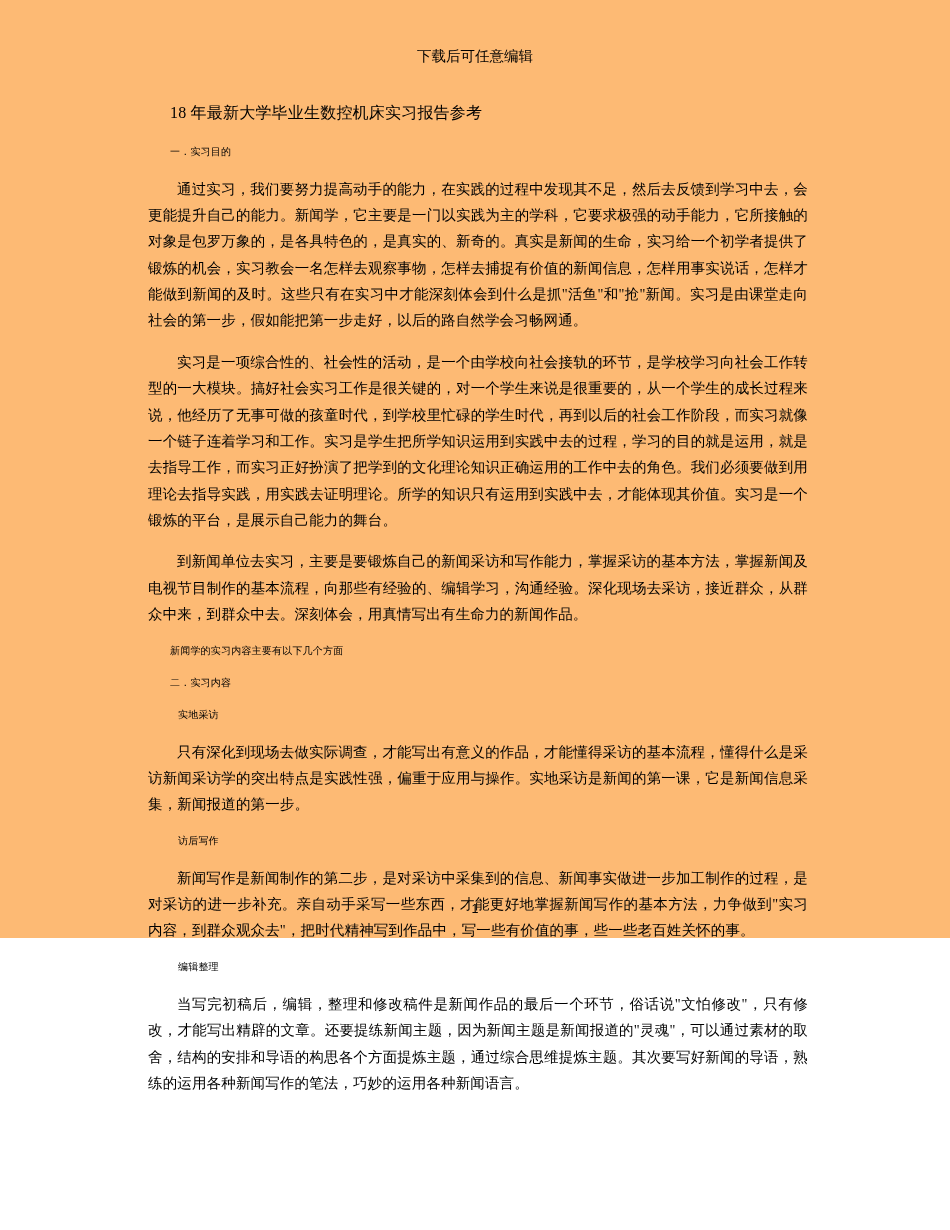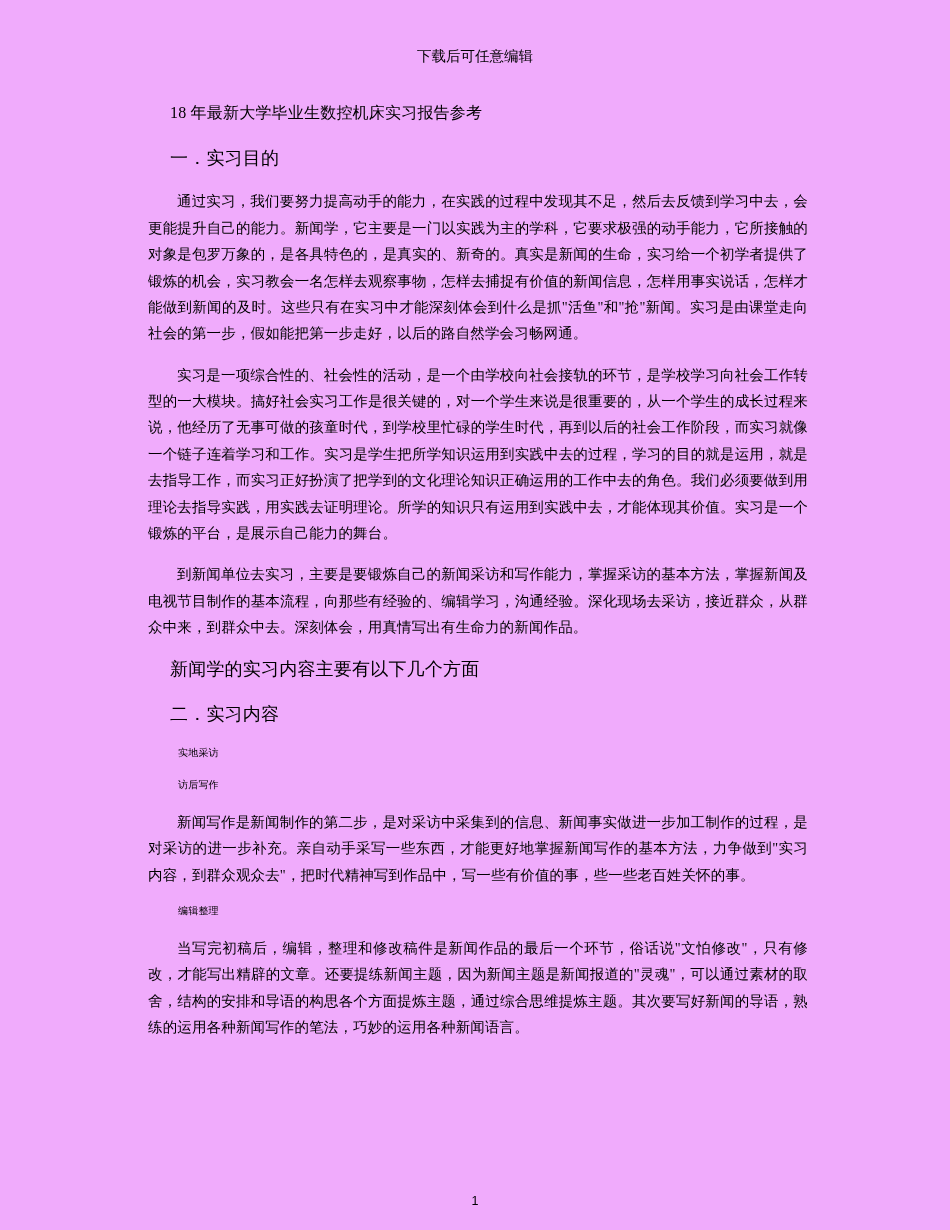--- a/index.html
+++ b/index.html
@@ -10,24 +10,24 @@
   body {
     width: 950px;
     height: 1230px;
     font-family: "Liberation Serif", "DejaVu Serif", serif;
     color: #000000;
     position: relative;
     overflow: hidden;
   }
   .page {
     width: 950px;
-    height: 1230px;
+    height: 938px;
     box-sizing: border-box;
     position: relative;
-    background: #f0abfc;
+    background: #fdba74;
   }
   .header {
     position: absolute;
     top: 46px;
     left: 0;
     width: 950px;
     text-align: center;
     font-size: 14.5px;
     line-height: 1.4;
     color: #000;
@@ -39,21 +39,21 @@
     left: 148px;
     width: 660px;
   }
   .doc-title {
     font-size: 16px;
     line-height: 1.6;
     margin: 0 0 18px 22px;
     letter-spacing: 0.2px;
   }
   .heading {
-    font-size: 18px;
+    font-size: 10px;
     line-height: 1.6;
     margin: 0 0 16px 22px;
     letter-spacing: 0.2px;
   }
   .subheading {
     font-size: 10px;
     line-height: 1.6;
     margin: 0 0 16px 30px;
     letter-spacing: 0.2px;
   }
@@ -92,20 +92,21 @@
 
     <p class="para">通过实习，我们要努力提高动手的能力，在实践的过程中发现其不足，然后去反馈到学习中去，会更能提升自己的能力。新闻学，它主要是一门以实践为主的学科，它要求极强的动手能力，它所接触的对象是包罗万象的，是各具特色的，是真实的、新奇的。真实是新闻的生命，实习给一个初学者提供了锻炼的机会，实习教会一名怎样去观察事物，怎样去捕捉有价值的新闻信息，怎样用事实说话，怎样才能做到新闻的及时。这些只有在实习中才能深刻体会到什么是抓"活鱼"和"抢"新闻。实习是由课堂走向社会的第一步，假如能把第一步走好，以后的路自然学会习畅网通。</p>
     <p class="para">实习是一项综合性的、社会性的活动，是一个由学校向社会接轨的环节，是学校学习向社会工作转型的一大模块。搞好社会实习工作是很关键的，对一个学生来说是很重要的，从一个学生的成长过程来说，他经历了无事可做的孩童时代，到学校里忙碌的学生时代，再到以后的社会工作阶段，而实习就像一个链子连着学习和工作。实习是学生把所学知识运用到实践中去的过程，学习的目的就是运用，就是去指导工作，而实习正好扮演了把学到的文化理论知识正确运用的工作中去的角色。我们必须要做到用理论去指导实践，用实践去证明理论。所学的知识只有运用到实践中去，才能体现其价值。实习是一个锻炼的平台，是展示自己能力的舞台。</p>
     <p class="para">到新闻单位去实习，主要是要锻炼自己的新闻采访和写作能力，掌握采访的基本方法，掌握新闻及电视节目制作的基本流程，向那些有经验的、编辑学习，沟通经验。深化现场去采访，接近群众，从群众中来，到群众中去。深刻体会，用真情写出有生命力的新闻作品。</p>
 
     <div class="heading">新闻学的实习内容主要有以下几个方面</div>
 
     <div class="heading">二．实习内容</div>
 
     <div class="subheading">实地采访</div>
+    <p class="para">只有深化到现场去做实际调查，才能写出有意义的作品，才能懂得采访的基本流程，懂得什么是采访新闻采访学的突出特点是实践性强，偏重于应用与操作。实地采访是新闻的第一课，它是新闻信息采集，新闻报道的第一步。</p>
 
     <div class="subheading">访后写作</div>
     <p class="para">新闻写作是新闻制作的第二步，是对采访中采集到的信息、新闻事实做进一步加工制作的过程，是对采访的进一步补充。亲自动手采写一些东西，才能更好地掌握新闻写作的基本方法，力争做到"实习内容，到群众观众去"，把时代精神写到作品中，写一些有价值的事，些一些老百姓关怀的事。</p>
 
     <div class="subheading">编辑整理</div>
     <p class="para">当写完初稿后，编辑，整理和修改稿件是新闻作品的最后一个环节，俗话说"文怕修改"，只有修改，才能写出精辟的文章。还要提练新闻主题，因为新闻主题是新闻报道的"灵魂"，可以通过素材的取舍，结构的安排和导语的构思各个方面提炼主题，通过综合思维提炼主题。其次要写好新闻的导语，熟练的运用各种新闻写作的笔法，巧妙的运用各种新闻语言。</p>
 
   </div>
 
   <div class="pagenum">1</div>

